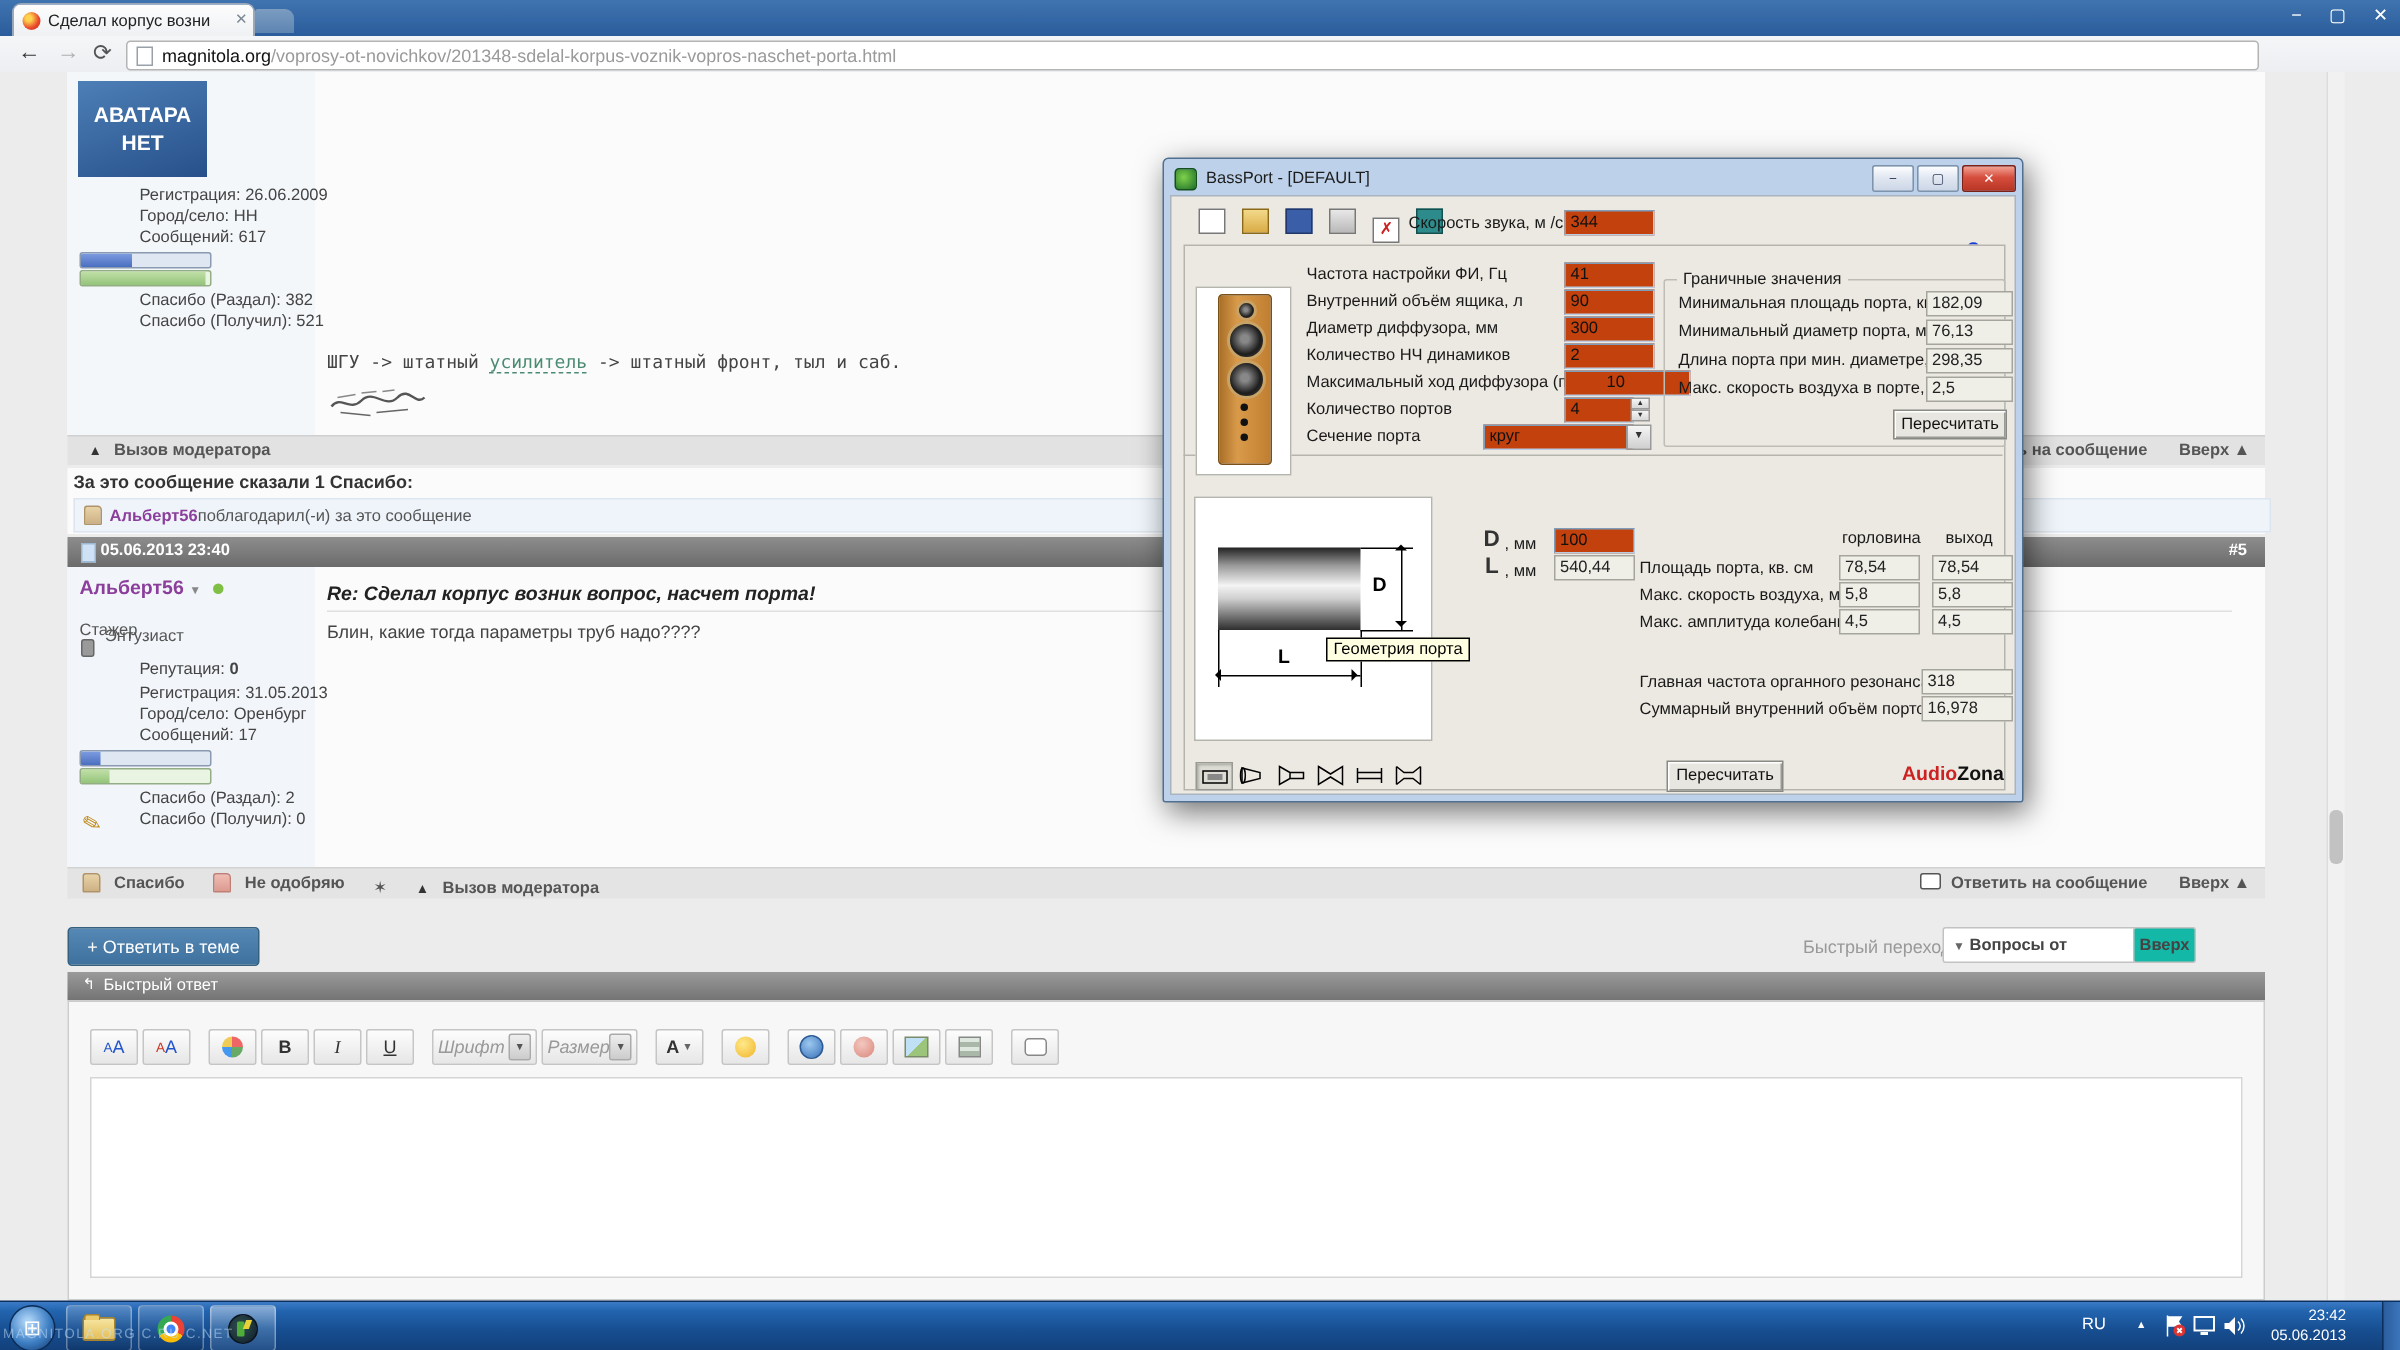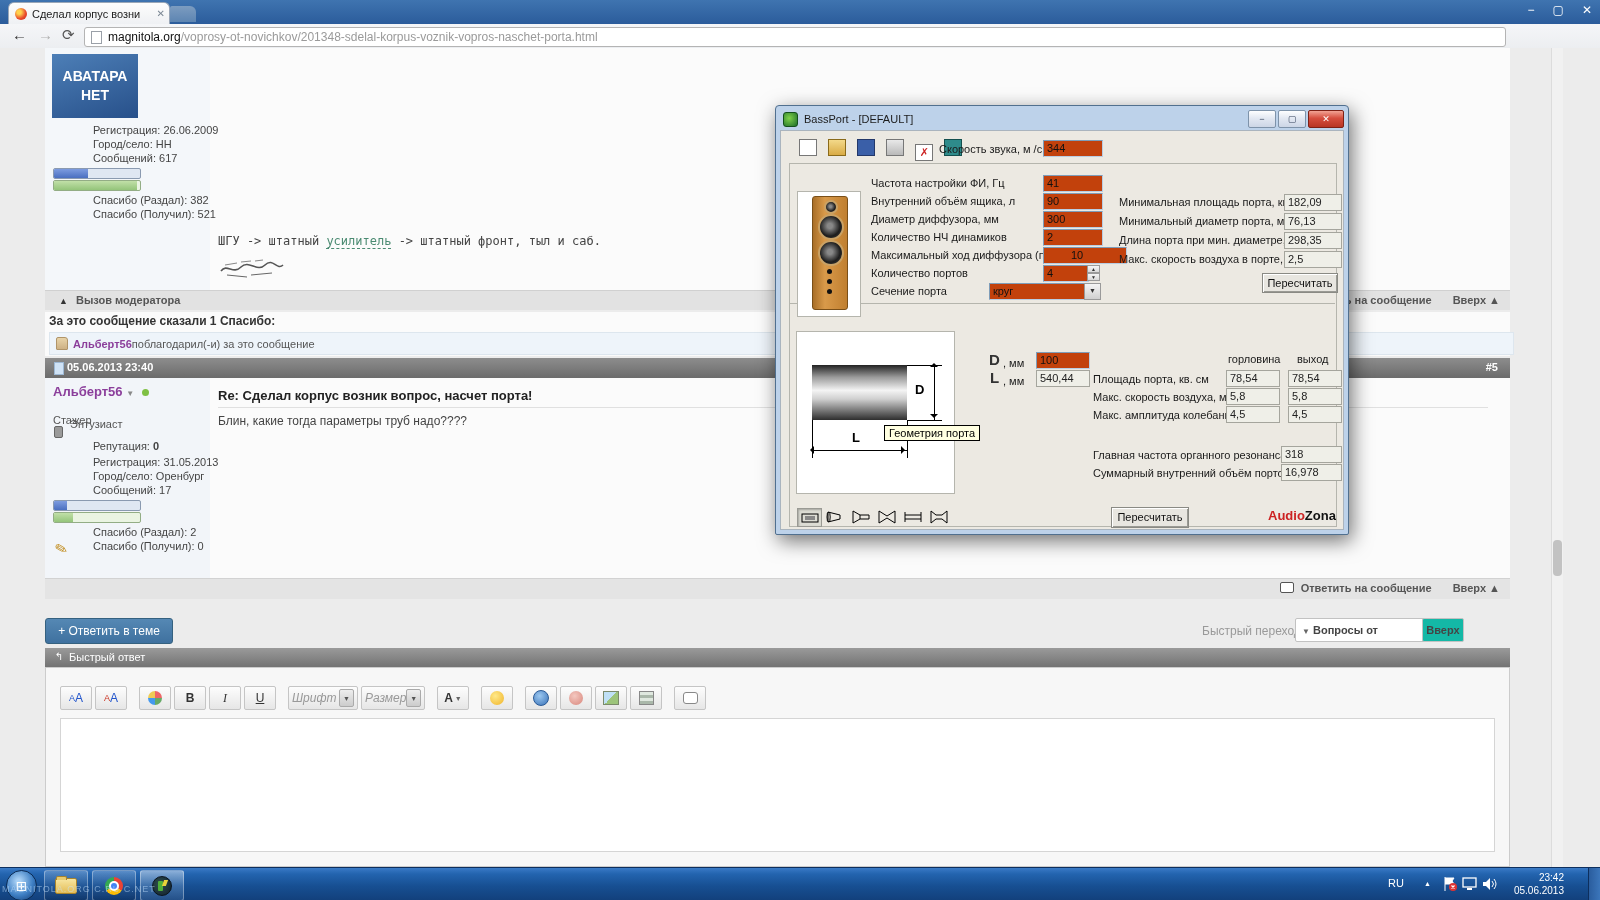--- a/index.html
+++ b/index.html
@@ -57,21 +57,21 @@
   .p2head .dt{position:absolute;left:22px;top:3px;font-size:11px;font-weight:bold;}
   .p2head .doc{position:absolute;left:9px;top:4px;width:8px;height:11px;background:#cfe2f5;border:1px solid #9db8d4;}
   .p2head .num{position:absolute;right:12px;top:3px;font-size:11px;font-weight:bold;}
   .post2{position:absolute;left:45px;top:330px;width:1465px;height:200px;background:#fbfbfb;}
   .p2-left{position:absolute;left:0;top:0;width:165px;height:200px;background:#f2f5f9;}
   .p2name{position:absolute;left:8px;top:6px;font-size:13px;font-weight:bold;color:#8b3e9b;}
   .dot-on{display:inline-block;width:7px;height:7px;border-radius:50%;background:#7fc044;margin-left:4px;}
   .caret{color:#888;font-size:8px;}
   .ranktxt{position:absolute;left:8px;font-size:11px;color:#555;}
   .minibadge{position:absolute;left:9px;width:7px;height:10px;background:#9a9a9a;border:1px solid #666;border-radius:2px;}
-  .p2-title{position:absolute;left:173px;top:10px;font-size:13px;font-weight:bold;color:#222;}
+  .p2-title{position:absolute;left:173px;top:10px;font-size:13px;font-weight:bold;color:#222;font-style:italic;}
   .p2-div{position:absolute;left:173px;top:29px;width:1270px;height:1px;background:#e0e0e0;}
   .p2-body{position:absolute;left:173px;top:36px;font-size:12px;color:#444;}
   .pencil{position:absolute;left:10px;top:162px;font-size:15px;color:#c08a1a;transform:rotate(-15deg);}
   .footbar{position:absolute;left:45px;top:530px;width:1465px;height:20px;background:#e4e4e4;border-top:1px solid #d2d2d2;}
   .footbar .item{font-size:11px;font-weight:bold;color:#555;display:inline-flex;align-items:center;gap:4px;margin-right:16px;}
   .bluebtn{position:absolute;left:45px;top:570px;width:126px;height:24px;background:linear-gradient(#5588b4,#3f719f);
            color:#fff;font-size:12px;text-align:center;line-height:24px;border-radius:3px;border:1px solid #35617f;}
   .jump-label{position:absolute;left:1202px;top:576px;font-size:12px;color:#999;}
   .jump-dd{position:absolute;left:1295px;top:570px;width:122px;height:22px;background:#fff;border:1px solid #c2c2c2;border-radius:2px;
            font-size:11px;font-weight:bold;color:#444;line-height:22px;padding-left:6px;}
@@ -276,20 +276,37 @@
         <div class="stat" style="top:148px;"><span>Спасибо (Раздал):</span> <span>2</span></div>
         <div class="stat" style="top:162px;"><span>Спасибо (Получил):</span> <span>0</span></div>
         <div class="pencil">✎</div>
       </div>
       <div class="p2-title">Re: Сделал корпус возник вопрос, насчет порта!</div>
       <div class="p2-div"></div>
       <div class="p2-body">Блин, какие тогда параметры труб надо????</div>
     </div>
 
     <div class="footbar">
+      <div class="abs" style="left:10px;top:3px;">
+        <span class="item">
+            <span class="thumb"></span>
+            <span>Спасибо</span>
+          </span>
+        <span class="item">
+            <span class="thumb down"></span>
+            <span>Не одобряю</span>
+          </span>
+        <span class="item">
+            <span>✶</span>
+          </span>
+        <span class="item">
+            <span class="warn">▲</span>
+            <span>Вызов модератора</span>
+          </span>
+      </div>
       <span class="bar-right">
         <span style="display:inline-block;width:12px;height:9px;border:1px solid #555;border-radius:2px;background:#fff;vertical-align:-1px;"></span>
         <span style="margin-left:4px;">Ответить на сообщение</span>
         <span>Вверх ▲</span>
       </span>
     </div>
 
     <div class="bluebtn">+ Ответить в теме</div>
     <span class="jump-label">Быстрый переход</span>
     <div class="jump-dd">
@@ -414,20 +431,23 @@
       <span class="bp-label" style="left:90px;top:136px;">Количество портов</span>
       <span class="win-input" style="left:262px;top:134px;width:38px;">4</span>
       <span class="spin" style="left:306px;top:134px;">
         <span>▲</span>
           <span>▼</span>
       </span>
       <span class="bp-label" style="left:90px;top:154px;">Сечение порта</span>
       <span class="win-input" style="left:208px;top:152px;width:92px;">круг</span>
       <span class="ddbtn" style="left:303px;top:152px;">▼</span>
 
+      <div class="groupbox">
+        <span class="gtitle">Граничные значения</span>
+      </div>
       <span class="bp-label" style="left:338px;top:65px;">Минимальная площадь порта, кв.см.</span>
       <span class="win-ro" style="left:503px;top:63px;width:50px;">182,09</span>
       <span class="bp-label" style="left:338px;top:84px;">Минимальный диаметр порта, мм</span>
       <span class="win-ro" style="left:503px;top:82px;width:50px;">76,13</span>
       <span class="bp-label" style="left:338px;top:103px;">Длина порта при мин. диаметре, мм</span>
       <span class="win-ro" style="left:503px;top:101px;width:50px;">298,35</span>
       <span class="bp-label" style="left:338px;top:122px;">Макс. скорость воздуха в порте, м /с</span>
       <span class="win-ro" style="left:503px;top:120px;width:50px;">2,5</span>
       <span class="btn97" style="left:481px;top:142px;width:74px;height:18px;line-height:18px;">Пересчитать</span>
 

